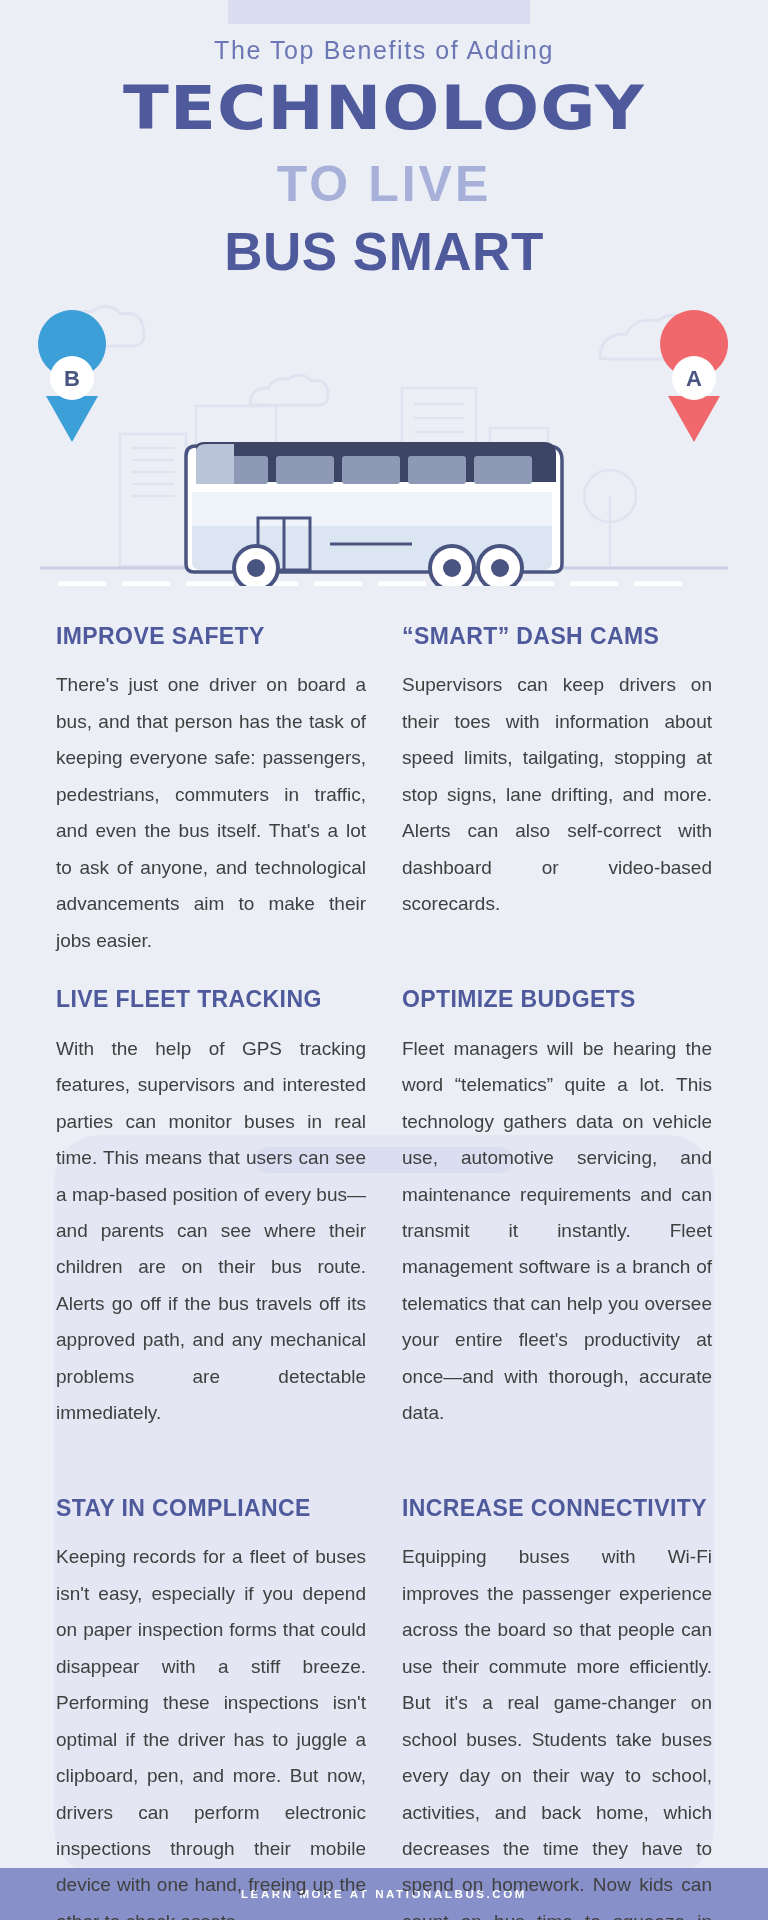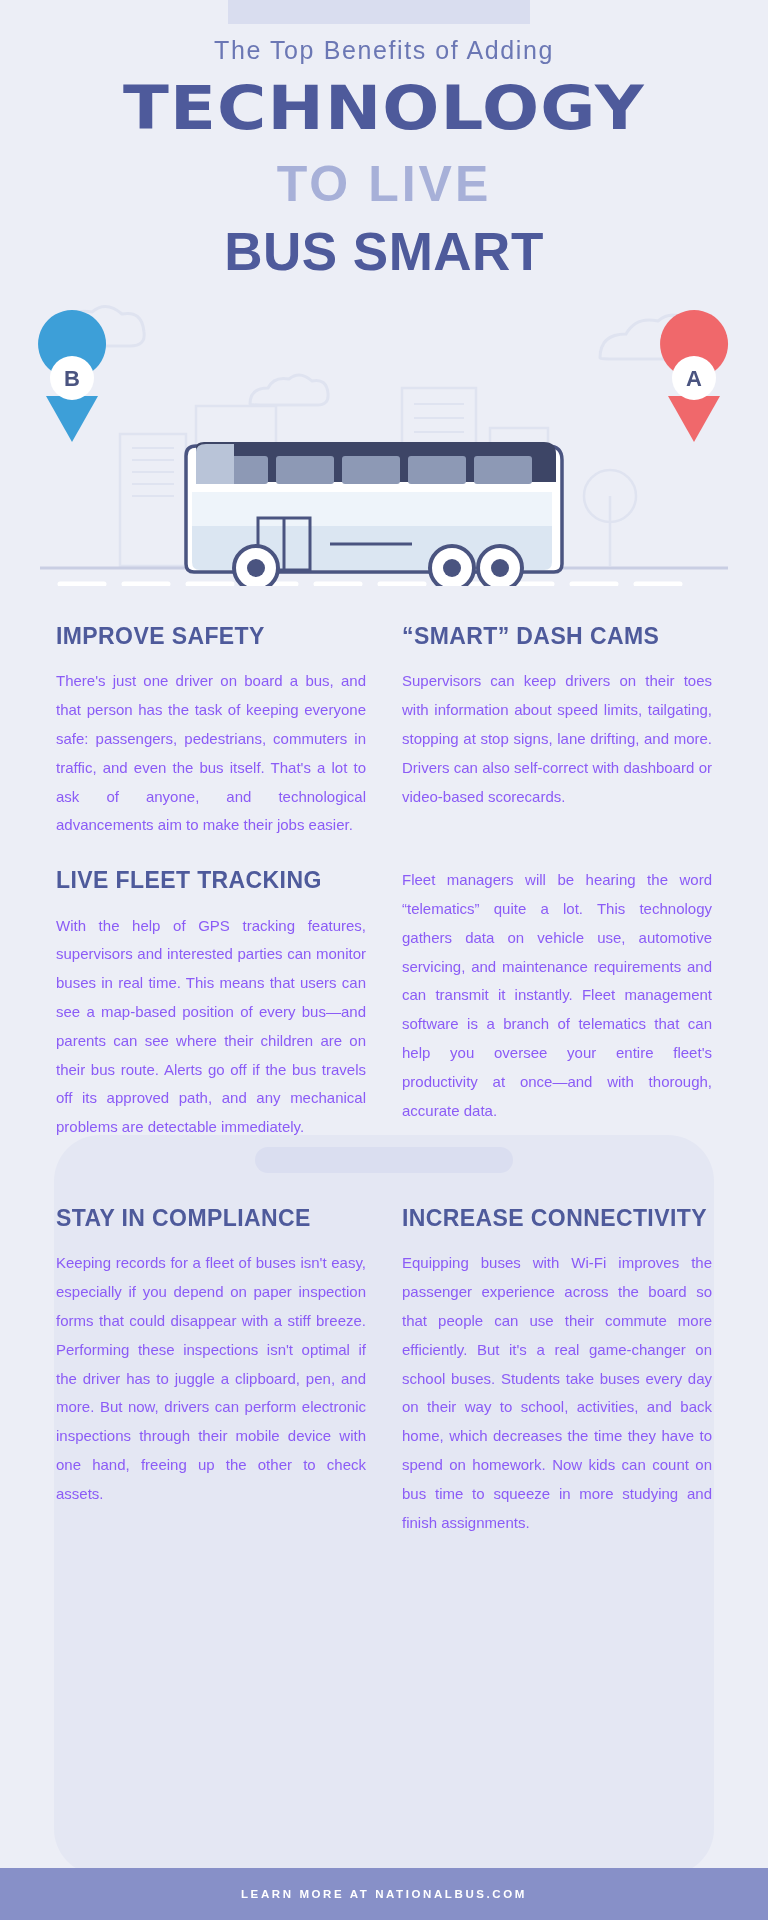--- a/index.html
+++ b/index.html
@@ -98,22 +98,22 @@
   .sec-title {
     text-align: left;
     color: #4e5a9b;
     font-size: 23px;
     font-weight: 700;
     letter-spacing: 0.4px;
     line-height: 1.28;
     margin-bottom: 16px;
   }
   .sec-body {
-    color: #8b5cf6;
-    font-size: 15px;
+    color: #404040;
+    font-size: 19px;
     line-height: 1.92;
     text-align: justify;
   }
   
   .footer {
     position: absolute;
     left: 0; bottom: 0;
     width: 768px;
     height: 52px;
     background: #8790c8;
@@ -242,30 +242,31 @@
 
   <div class="content">
 
     <div class="row">
       <div class="col">
         <div class="sec-title">IMPROVE SAFETY</div>
         <div class="sec-body">There's just one driver on board a bus, and that person has the task of keeping everyone safe: passengers, pedestrians, commuters in traffic, and even the bus itself. That's a lot to ask of anyone, and technological advancements aim to make their jobs easier.</div>
       </div>
       <div class="col">
         <div class="sec-title">“SMART” DASH CAMS</div>
-        <div class="sec-body">Supervisors can keep drivers on their toes with information about speed limits, tailgating, stopping at stop signs, lane drifting, and more. Drivers can also self-correct with dashboard or video-based scorecards.</div>
+        <div class="sec-body">Supervisors can keep drivers on their toes with information about speed limits, tailgating, stopping at stop signs, lane drifting, and more. Alerts can also self-correct with dashboard or video-based scorecards.</div>
       </div>
     </div>
 
     <div class="row" style="">
       <div class="col">
         <div class="sec-title">LIVE FLEET TRACKING</div>
         <div class="sec-body">With the help of GPS tracking features, supervisors and interested parties can monitor buses in real time. This means that users can see a map-based position of every bus—and parents can see where their children are on their bus route. Alerts go off if the bus travels off its approved path, and any mechanical problems are detectable immediately.</div>
       </div>
       <div class="col">
+        <div class="sec-title">OPTIMIZE BUDGETS</div>
         <div class="sec-body">Fleet managers will be hearing the word “telematics” quite a lot. This technology gathers data on vehicle use, automotive servicing, and maintenance requirements and can transmit it instantly. Fleet management software is a branch of telematics that can help you oversee your entire fleet's productivity at once—and with thorough, accurate data.</div>
       </div>
     </div>
 
     <div class="row" style="margin-top:62px;">
       <div class="col">
         <div class="sec-title">STAY IN COMPLIANCE</div>
         <div class="sec-body">Keeping records for a fleet of buses isn't easy, especially if you depend on paper inspection forms that could disappear with a stiff breeze. Performing these inspections isn't optimal if the driver has to juggle a clipboard, pen, and more. But now, drivers can perform electronic inspections through their mobile device with one hand, freeing up the other to check assets.</div>
       </div>
       <div class="col">

